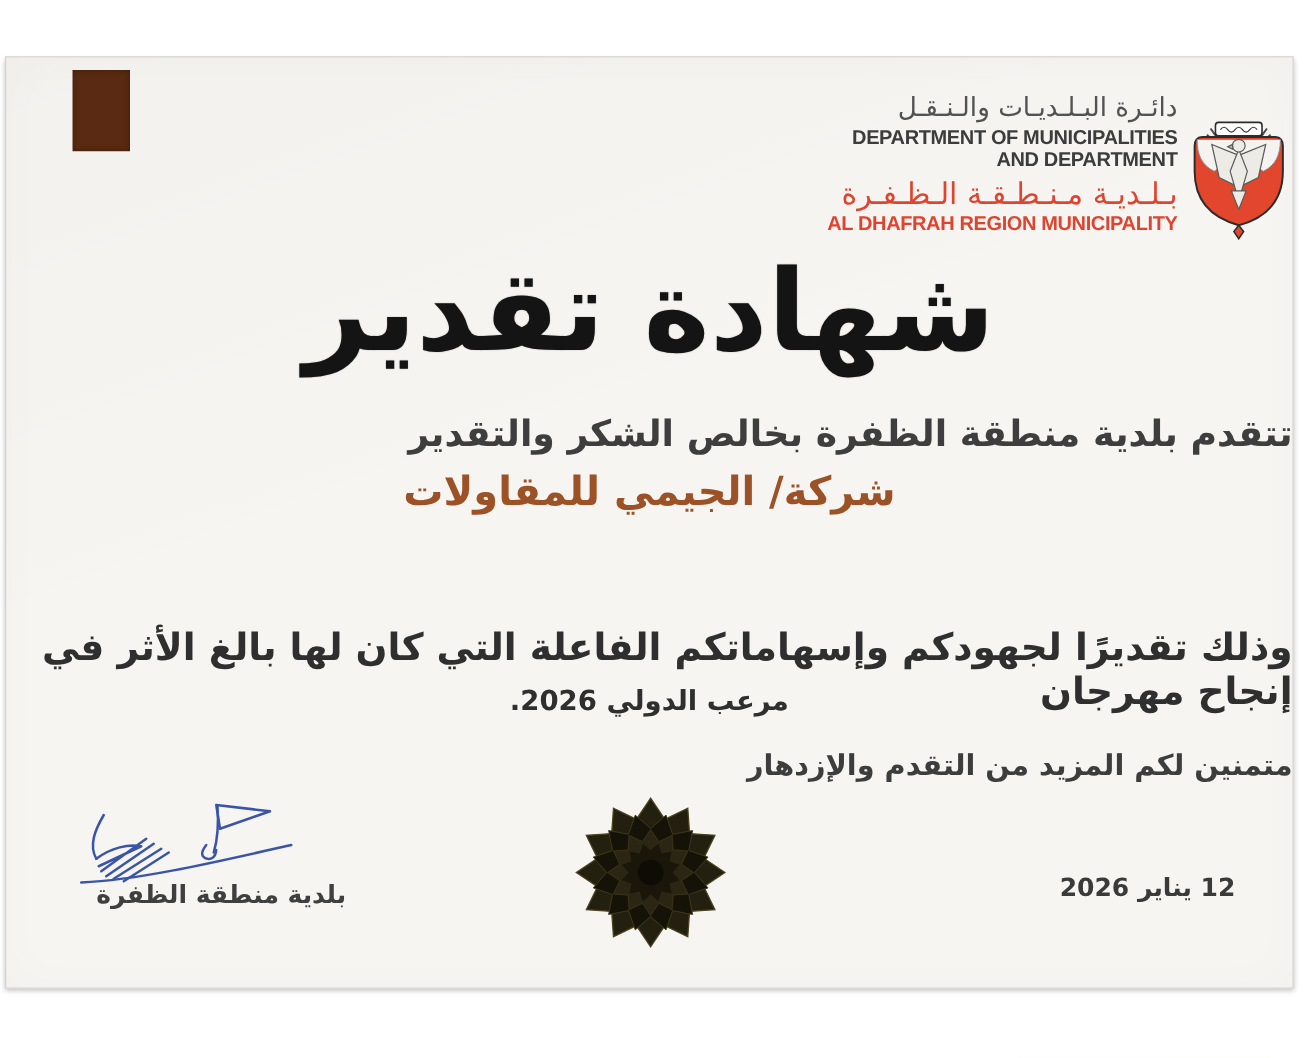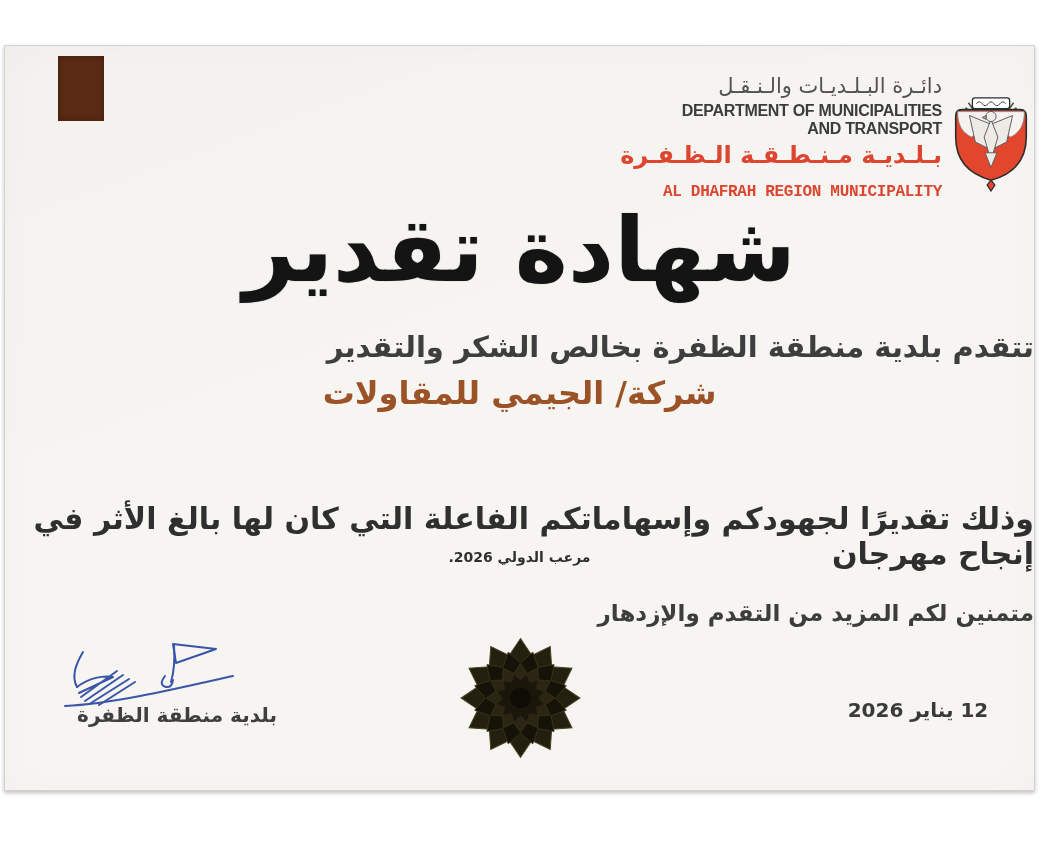--- a/index.html
+++ b/index.html
@@ -22,23 +22,23 @@
   }
 
   
   .letterhead-text {
     position:absolute; top:27px; right:92px; text-align:right; direction:rtl;
   }
   .dept-ar  { font-size:21px; color:#525252; letter-spacing:0; line-height:1.25; }
   .dept-en  { direction:ltr; font-family:"Liberation Sans", sans-serif; font-weight:bold;
               font-size:16px; color:#3c3c3c; line-height:1.08; letter-spacing:-0.3px;
               margin-top:3px; }
-  .muni-ar  { font-size:24px; font-weight:bold; color:#dd4530; margin-top:5px; line-height:1.15; }
-  .muni-en  { direction:ltr; font-family:Liberation Mono, monospace; font-weight:bold;
-              font-size:16px; color:#dd4530; letter-spacing:-0.3px; margin-top:14px; }
+  .muni-ar  { font-size:24px; font-weight:normal; color:#dd4530; margin-top:5px; line-height:1.15; }
+  .muni-en  { direction:ltr; font-family:Liberation Sans, sans-serif; font-weight:bold;
+              font-size:16px; color:#dd4530; letter-spacing:-0.3px; margin-top:2px; }
 
   .emblem { position:absolute; left:946px; top:46px; width:80px; height:100px; }
 
   
   .cert-title {
     position:absolute; top:148px; left:0; width:100%; text-align:center;
     direction:rtl; font-size:90px; font-weight:bold; color:#141414;
     line-height:1.25; text-shadow:0 0 1px rgba(0,0,0,0.4);
   }
   .thanks-line {
@@ -48,21 +48,21 @@
   .recipient-line {
     position:absolute; top:328px; left:0; width:100%; text-align:center; direction:rtl;
     font-size:32px; font-weight:bold; color:#9c5227;
   }
   .appreciation-1 {
     position:absolute; top:455px; left:0; width:100%; text-align:right; direction:rtl;
     font-size:30px; font-weight:bold; color:#2f2f2f;
   }
   .appreciation-2 {
     position:absolute; top:503px; left:0; width:100%; text-align:center; direction:rtl;
-    font-size:14px; font-weight:bold; color:#2f2f2f;
+    font-size:22px; font-weight:bold; color:#2f2f2f;
   }
   .wishes-line {
     position:absolute; top:554px; left:0; width:100%; text-align:right; direction:rtl;
     font-size:23px; font-weight:bold; color:#3d3d3d;
   }
 
   
   .seal { position:absolute; left:454px; top:590px; width:123px; height:124px; }
   .signature { position:absolute; left:48px; top:590px; width:195px; height:78px; }
   .sig-label {
@@ -79,21 +79,21 @@
 
 <div class="canvas">
   <div class="page">
 
     <div class="brown-rect"></div>
 
     <div class="letterhead-text">
       <div class="dept-ar">دائـرة البـلـديـات والـنـقـل</div>
       <div class="dept-en">
         <div>DEPARTMENT OF MUNICIPALITIES</div>
-        <div>AND TRANSPORT</div>
+        <div>AND DEPARTMENT</div>
       </div>
       <div class="muni-ar">بـلـديـة مـنـطـقـة الـظـفـرة</div>
       <div class="muni-en">AL DHAFRAH REGION MUNICIPALITY</div>
     </div>
 
     <svg class="emblem" viewBox="0 0 80 102">
       <path d="M14,16 L26,27 M66,16 L54,27 M17,11 l5,7 M63,11 l-5,7" stroke="#4a4a4a" stroke-width="1.6" fill="none"></path>
       <path d="M10,18 L70,18 C74,18 76,21 76,25 L76,46 C76,70 62,84 40,90 C18,84 4,70 4,46 L4,25 C4,21 6,18 10,18 Z" fill="#e2462c" stroke="#2b2b2b" stroke-width="1.6"></path>
       <path d="M6,20 L74,20 C74,33 70,41 60,46 C48,37 32,37 20,46 C10,41 6,33 6,20 Z" fill="#f4f3ef" stroke="#8a8a8a" stroke-width="0.8"></path>
       <rect x="21" y="6" width="38" height="11" rx="2.5" fill="#ffffff" stroke="#2b2b2b" stroke-width="1.3"></rect>

